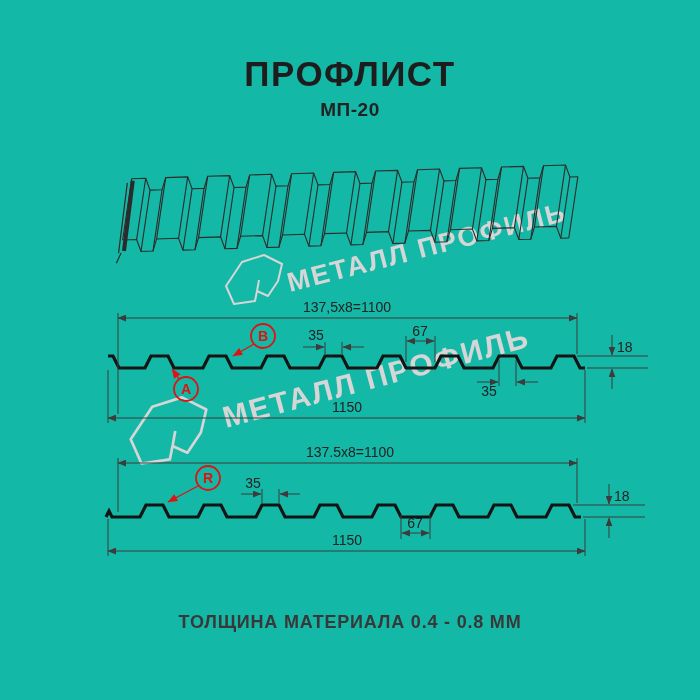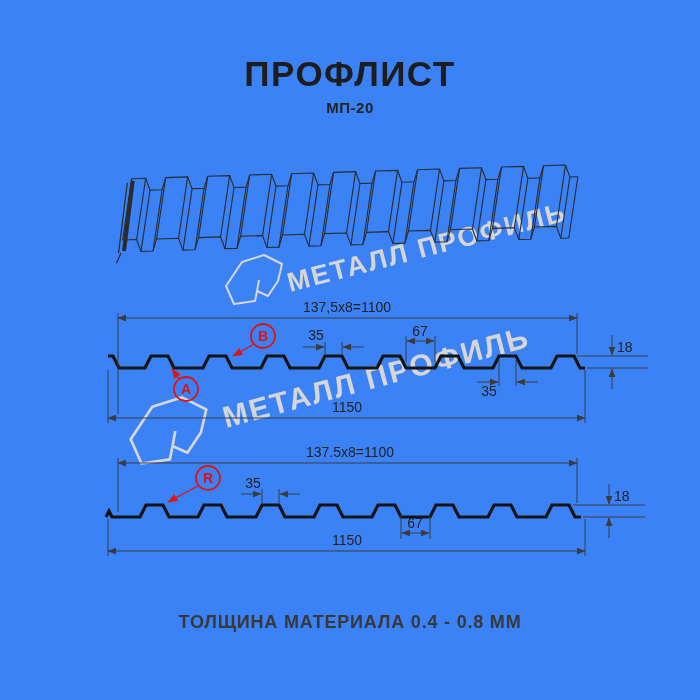--- a/index.html
+++ b/index.html
@@ -1,21 +1,21 @@
 <!DOCTYPE html>
 <html><head>
 <meta charset="utf-8">
 <style>
   html,body{margin:0;padding:0;background:#fff;}
-  .page{position:relative;width:700px;height:700px;background:#3b82f6;overflow:hidden;
+  .page{position:relative;width:700px;height:700px;background:#14b8a6;overflow:hidden;
         font-family:"Liberation Sans",sans-serif;}
   .title{position:absolute;top:54px;left:0;width:100%;text-align:center;
          font-size:35px;font-weight:bold;letter-spacing:1.5px;color:#1d1d1d;}
   .subtitle{position:absolute;top:99px;left:0;width:100%;text-align:center;
-            font-size:15px;font-weight:bold;letter-spacing:.5px;color:#222;}
+            font-size:19px;font-weight:bold;letter-spacing:.5px;color:#222;}
   .footer{position:absolute;top:612px;left:0;width:100%;text-align:center;
           font-size:18px;font-weight:bold;letter-spacing:.8px;color:#383838;}
   svg{position:absolute;left:0;top:0;}
   .profile{fill:none;stroke:#141414;stroke-width:3.2;stroke-linejoin:miter;}
   .thin{stroke:#3c3c3c;stroke-width:1;fill:none;}
   .sheet{fill:none;stroke:#2b2b2b;stroke-width:1.1;}
   .dim{font:14px "Liberation Sans",sans-serif;fill:#222;}
   .red{stroke:#e01212;fill:none;}
   .redtxt{font:bold 14px "Liberation Sans",sans-serif;fill:#e01212;}
   .wm{fill:#d6d6d6;font-family:"Liberation Sans",sans-serif;font-weight:bold;letter-spacing:2px;}

